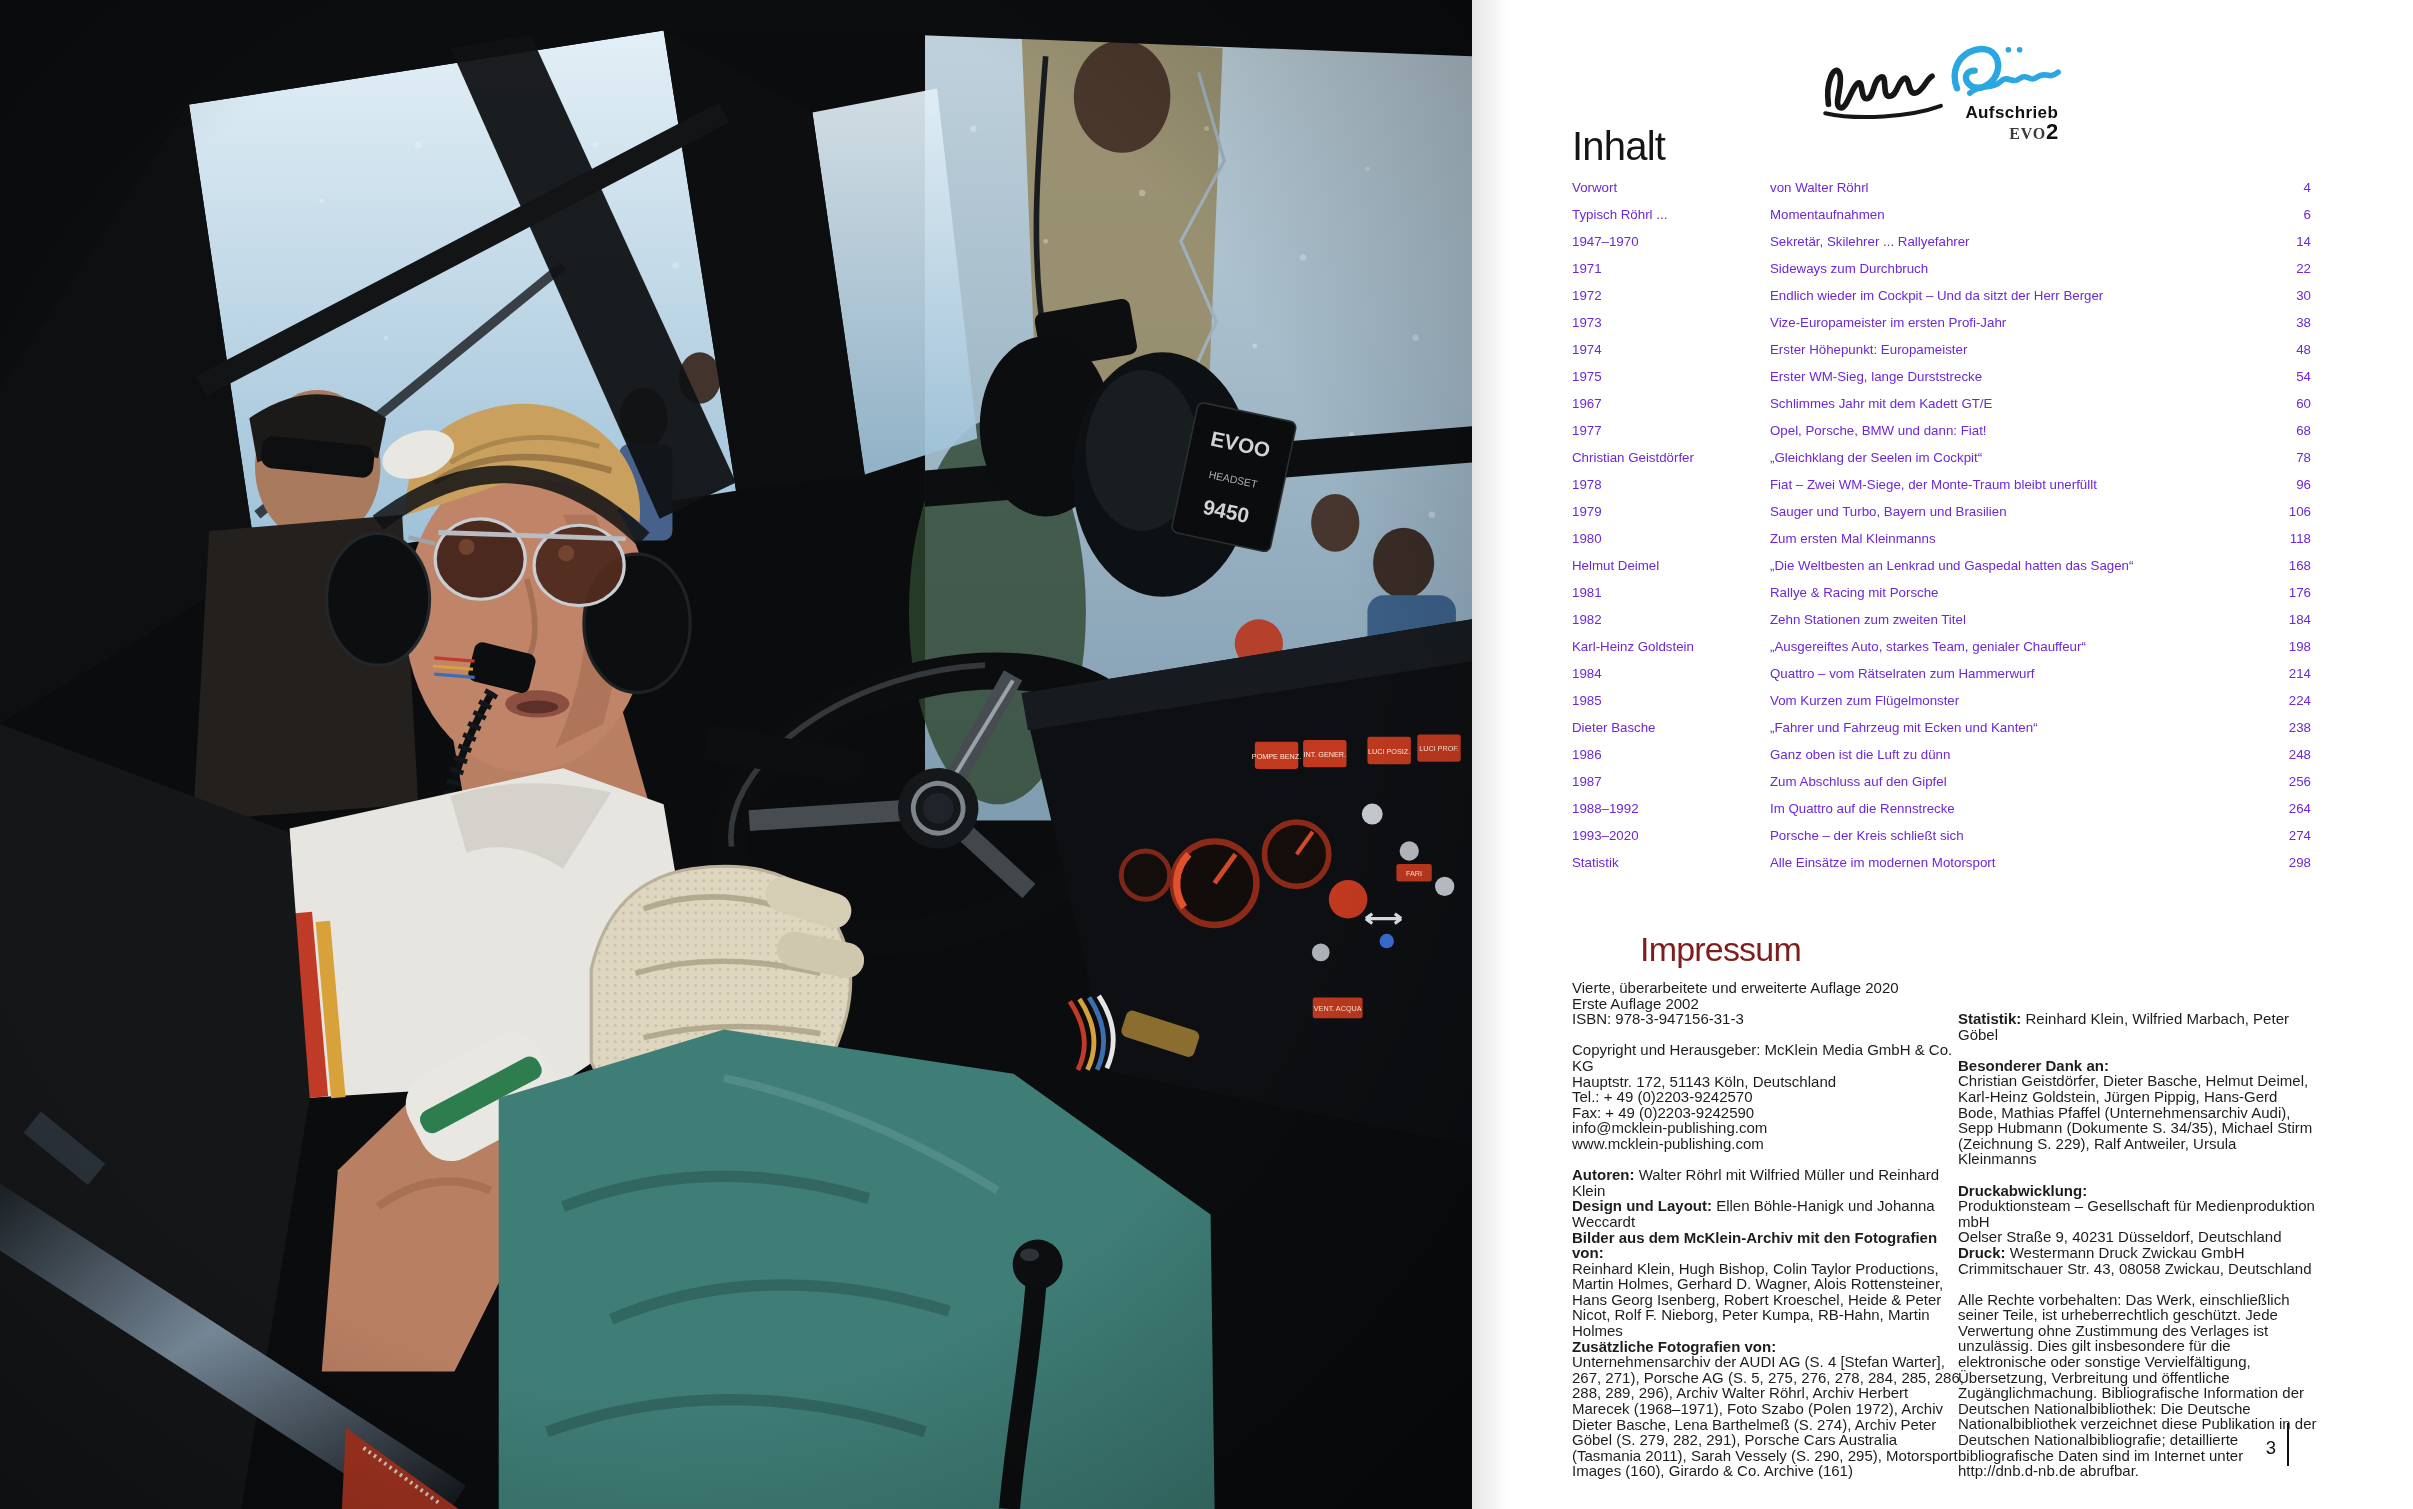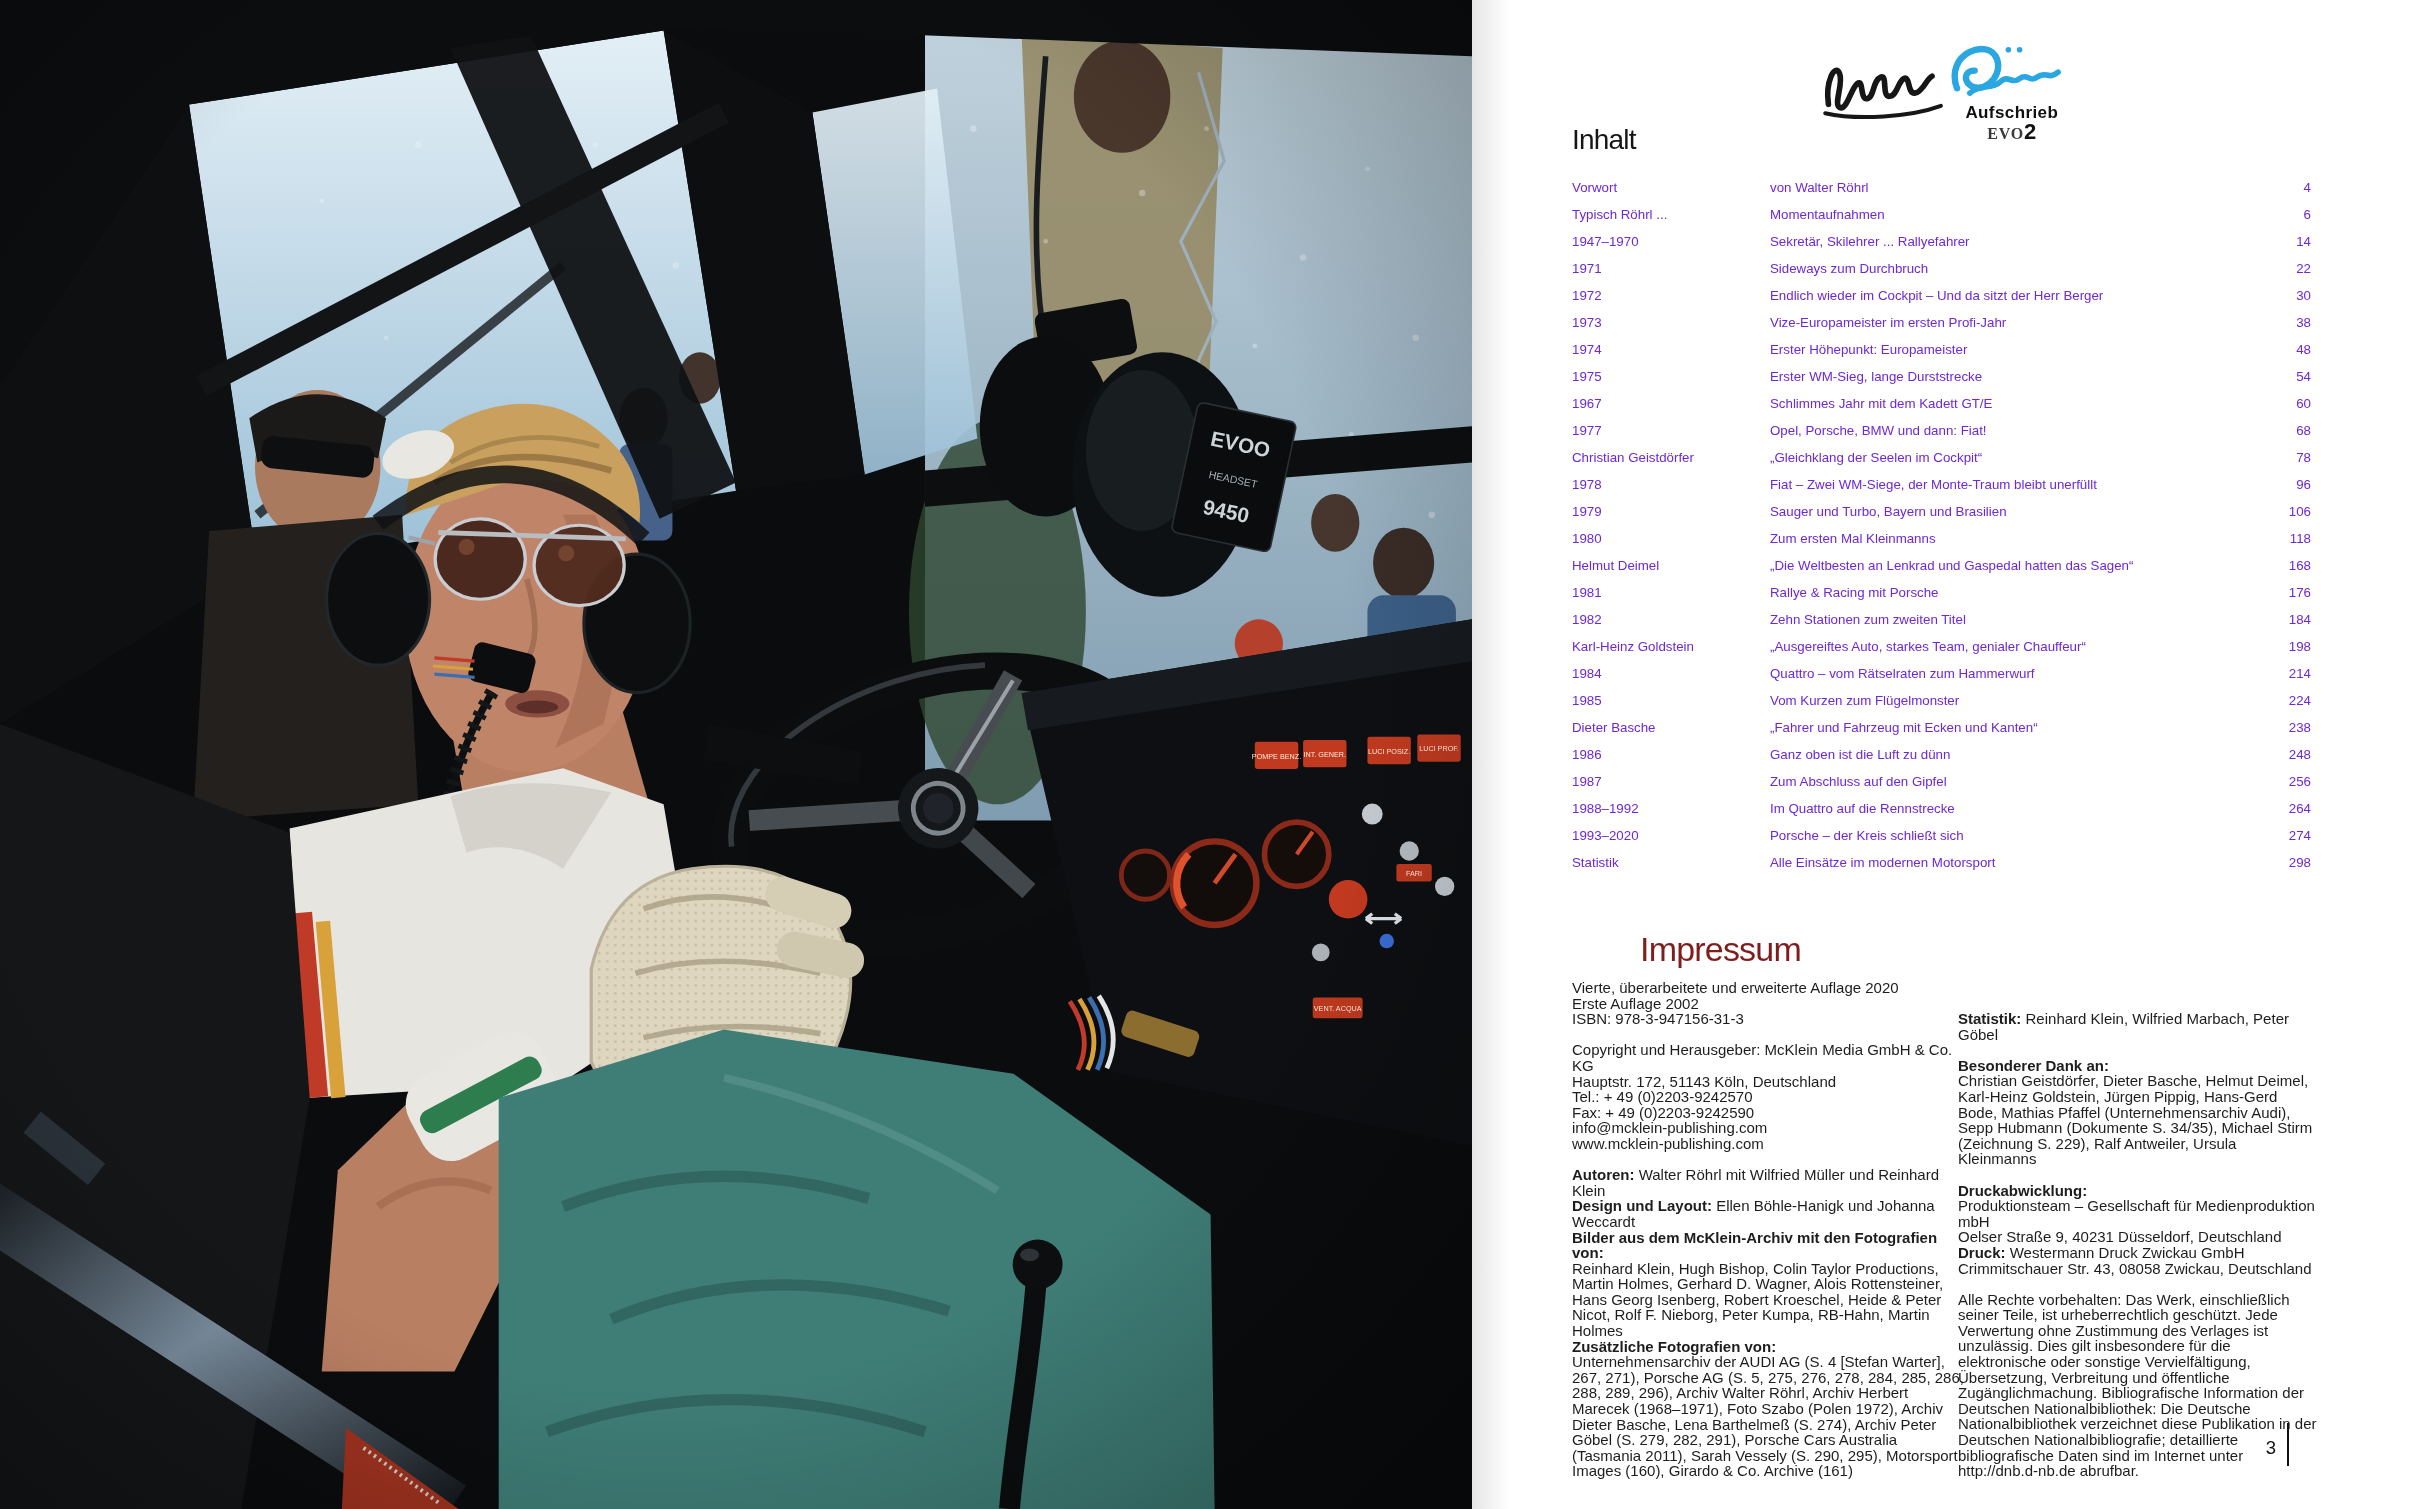--- a/index.html
+++ b/index.html
@@ -6,26 +6,26 @@
   .spread{position:relative;width:2413px;height:1509px;background:#ffffff;overflow:hidden;
           font-family:"Liberation Sans",sans-serif;color:#1c1c1c;}
   
   .photo{position:absolute;left:0;top:0;width:1472px;height:1509px;background:#0a0c0e;}
   .photo svg{display:block;width:100%;height:100%;}
   
   .gutter{position:absolute;left:1472px;top:0;width:37px;height:100%;
           background:linear-gradient(90deg,rgba(0,0,0,.10),rgba(0,0,0,0));}
   
   .logo{position:absolute;left:1822px;top:35px;width:241px;height:121px;}
-  .logo-sub{position:absolute;right:4.8px;top:69px;text-align:center;line-height:1.02;}
+  .logo-sub{position:absolute;right:4.8px;top:69px;text-align:right;line-height:1.02;}
   .logo-sub .aufschrieb{font-weight:bold;font-size:17px;letter-spacing:0.4px;color:#111;}
   .logo-sub .evo{font-weight:600;font-size:16px;color:#3a3a3a;letter-spacing:0.8px;font-family:Liberation Serif, serif;}
   .logo-sub .evo2{font-weight:800;font-size:22px;color:#111;}
   
-  .inhalt-heading{position:absolute;left:1572px;top:124px;font-size:28px;letter-spacing:-0.8px;
+  .inhalt-heading{position:absolute;left:1572px;top:124px;font-size:40px;letter-spacing:-0.8px;
                   font-weight:400;color:#151515;}
   .impressum-heading{position:absolute;left:1640px;top:930px;font-size:34px;letter-spacing:-0.8px;
                      font-weight:400;color:#7f1d1d;}
   
   .toc{position:absolute;left:1572px;top:180px;width:739px;}
   .toc-row{display:flex;height:27px;align-items:flex-start;font-size:13.3px;color:#6d28d9;}
   .toc-row .c1{width:198px;flex:none;}
   .toc-row .c2{flex:1;}
   .toc-row .c3{width:64px;flex:none;text-align:right;}
   

